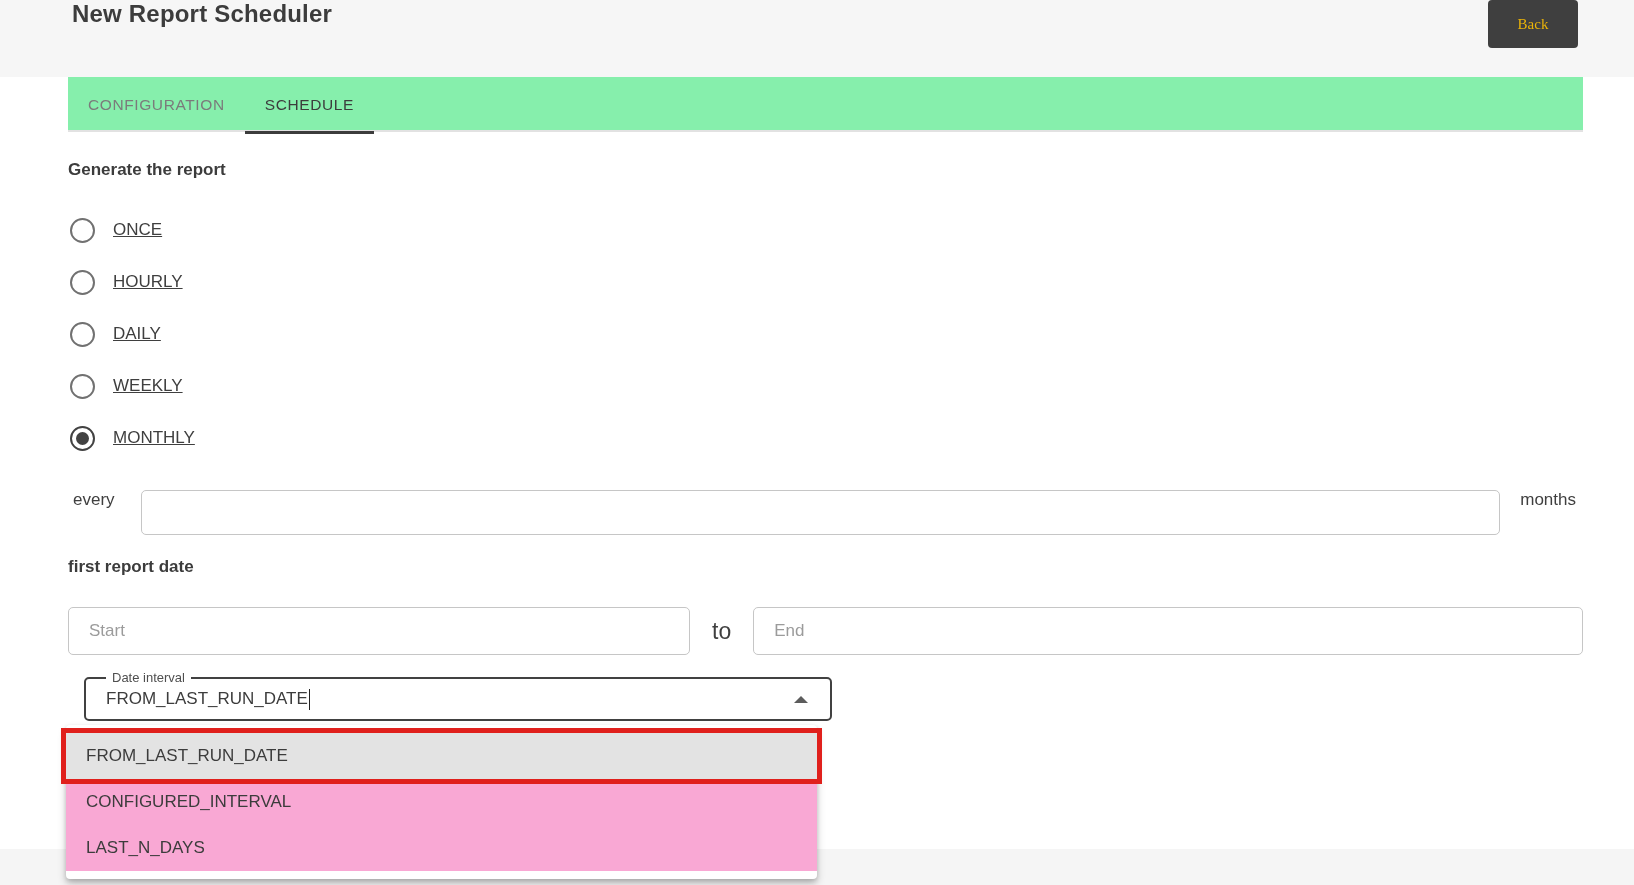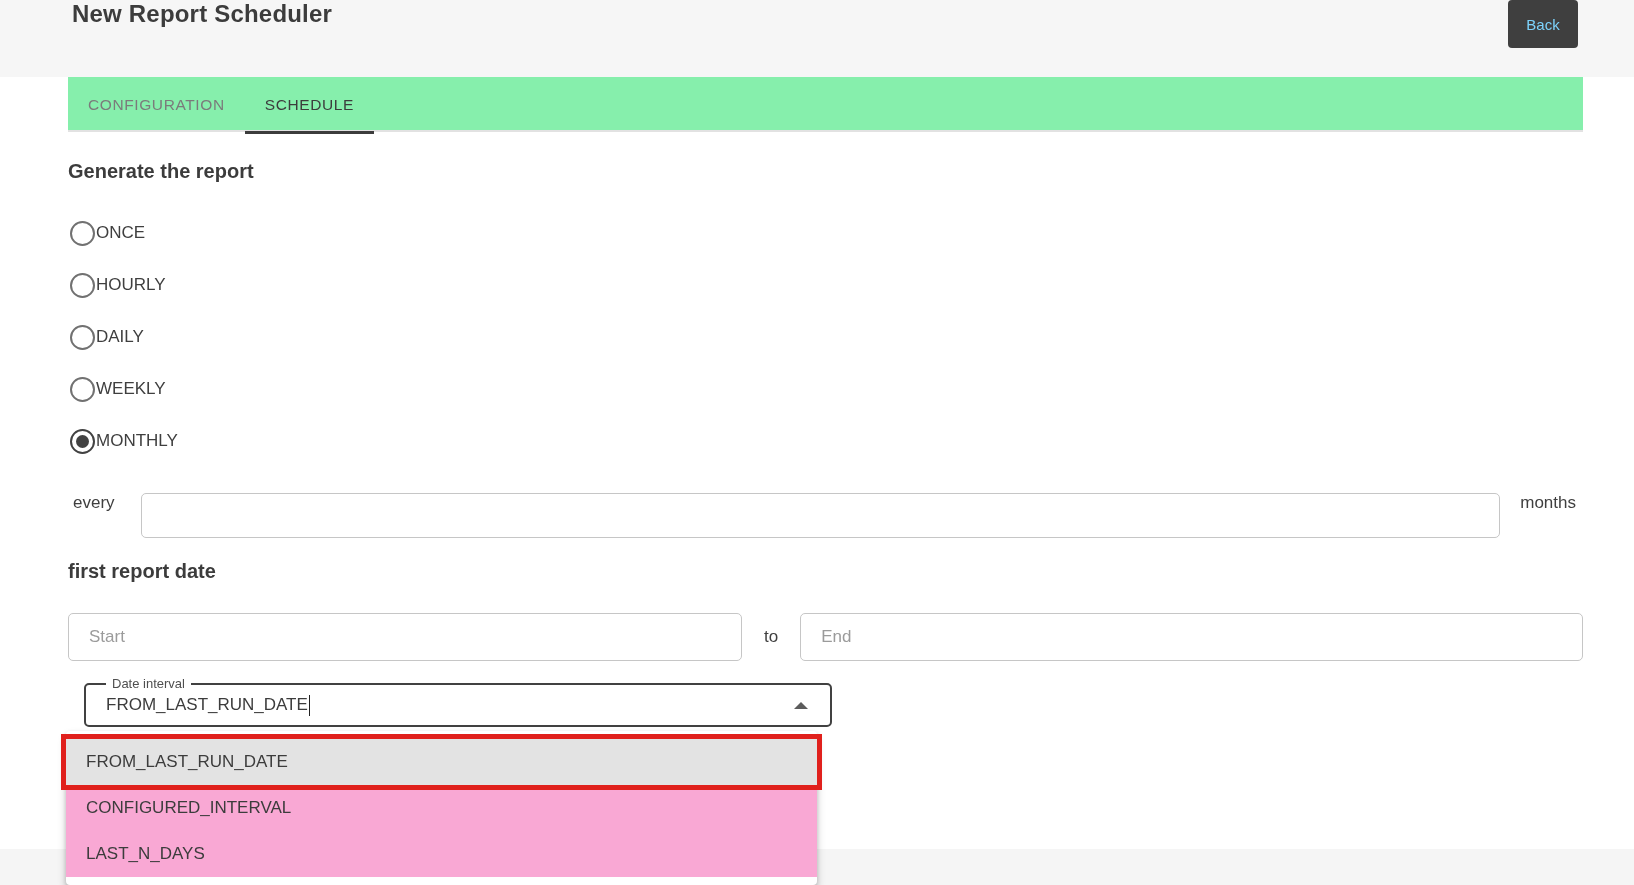--- a/index.html
+++ b/index.html
@@ -20,28 +20,28 @@
     justify-content: space-between;
     padding: 0 56px 0 72px;
   }
   .app-title {
     font-size: 24px;
     font-weight: bold;
     color: #3c3c3c;
     letter-spacing: 0.2px;
   }
   .back-btn {
-    width: 70px;
+    width: 90px;
     height: 48px;
     background: #3f3f3f;
-    color: #7dd3fc;
+    color: #eab308;
     border: none;
     border-radius: 4px;
     font-size: 15px;
-    font-family: Liberation Sans, sans-serif;
+    font-family: Liberation Serif, serif;
     cursor: pointer;
   }
 
   
   .tabbar {
     margin-left: 68px;
     width: 1515px;
     height: 55px;
     display: flex;
     border-bottom: 2px solid #e2e2e2;
@@ -66,21 +66,21 @@
     height: 3px;
     background: #3c3c3c;
   }
 
   
   .content {
     margin-left: 68px;
     width: 1515px;
   }
   .section-title {
-    font-size: 20px;
+    font-size: 17px;
     font-weight: bold;
     color: #3c3c3c;
   }
   .gen-title { margin-top: 28px; }
 
   .radio-group { margin-top: 24px; }
   .radio-row {
     height: 52px;
     display: flex;
     align-items: center;
@@ -99,23 +99,24 @@
   }
   .radio-row.selected .radio-circle { border-color: #424242; }
   .radio-dot {
     width: 13px;
     height: 13px;
     border-radius: 50%;
     background: transparent;
   }
   .radio-row.selected .radio-dot { background: #424242; }
   .radio-label {
-    margin-left: 1px;
+    margin-left: 18px;
     font-size: 17px;
     color: #3f3f3f;
+    text-decoration: underline;
   }
 
   
   .interval-row {
     margin-top: 26px;
     display: flex;
     align-items: flex-start;
   }
   .interval-label { font-size: 17px; color: #3f3f3f; margin-left: 5px; }
   .interval-input {
@@ -144,22 +145,22 @@
     height: 48px;
     border: 1px solid #c6c6c6;
     border-radius: 5px;
     font-size: 17px;
     padding: 0 20px;
     font-family: "Liberation Sans", sans-serif;
     color: #3c3c3c;
     outline: none;
   }
   .range-input::placeholder, .interval-input::placeholder { color: #9b9b9b; opacity: 1; }
-  .start-input { width: 674px; }
-  .to-label { font-size: 17px; color: #3f3f3f; margin: 0 22px; }
+  .start-input { width: 622px; }
+  .to-label { font-size: 23px; color: #3f3f3f; margin: 0 22px; }
   .end-input { flex: 1; }
 
   
   .select-wrap {
     position: relative;
     margin-top: 22px;
     width: 808px;
     padding-left: 16px;
   }
   .di-select {

